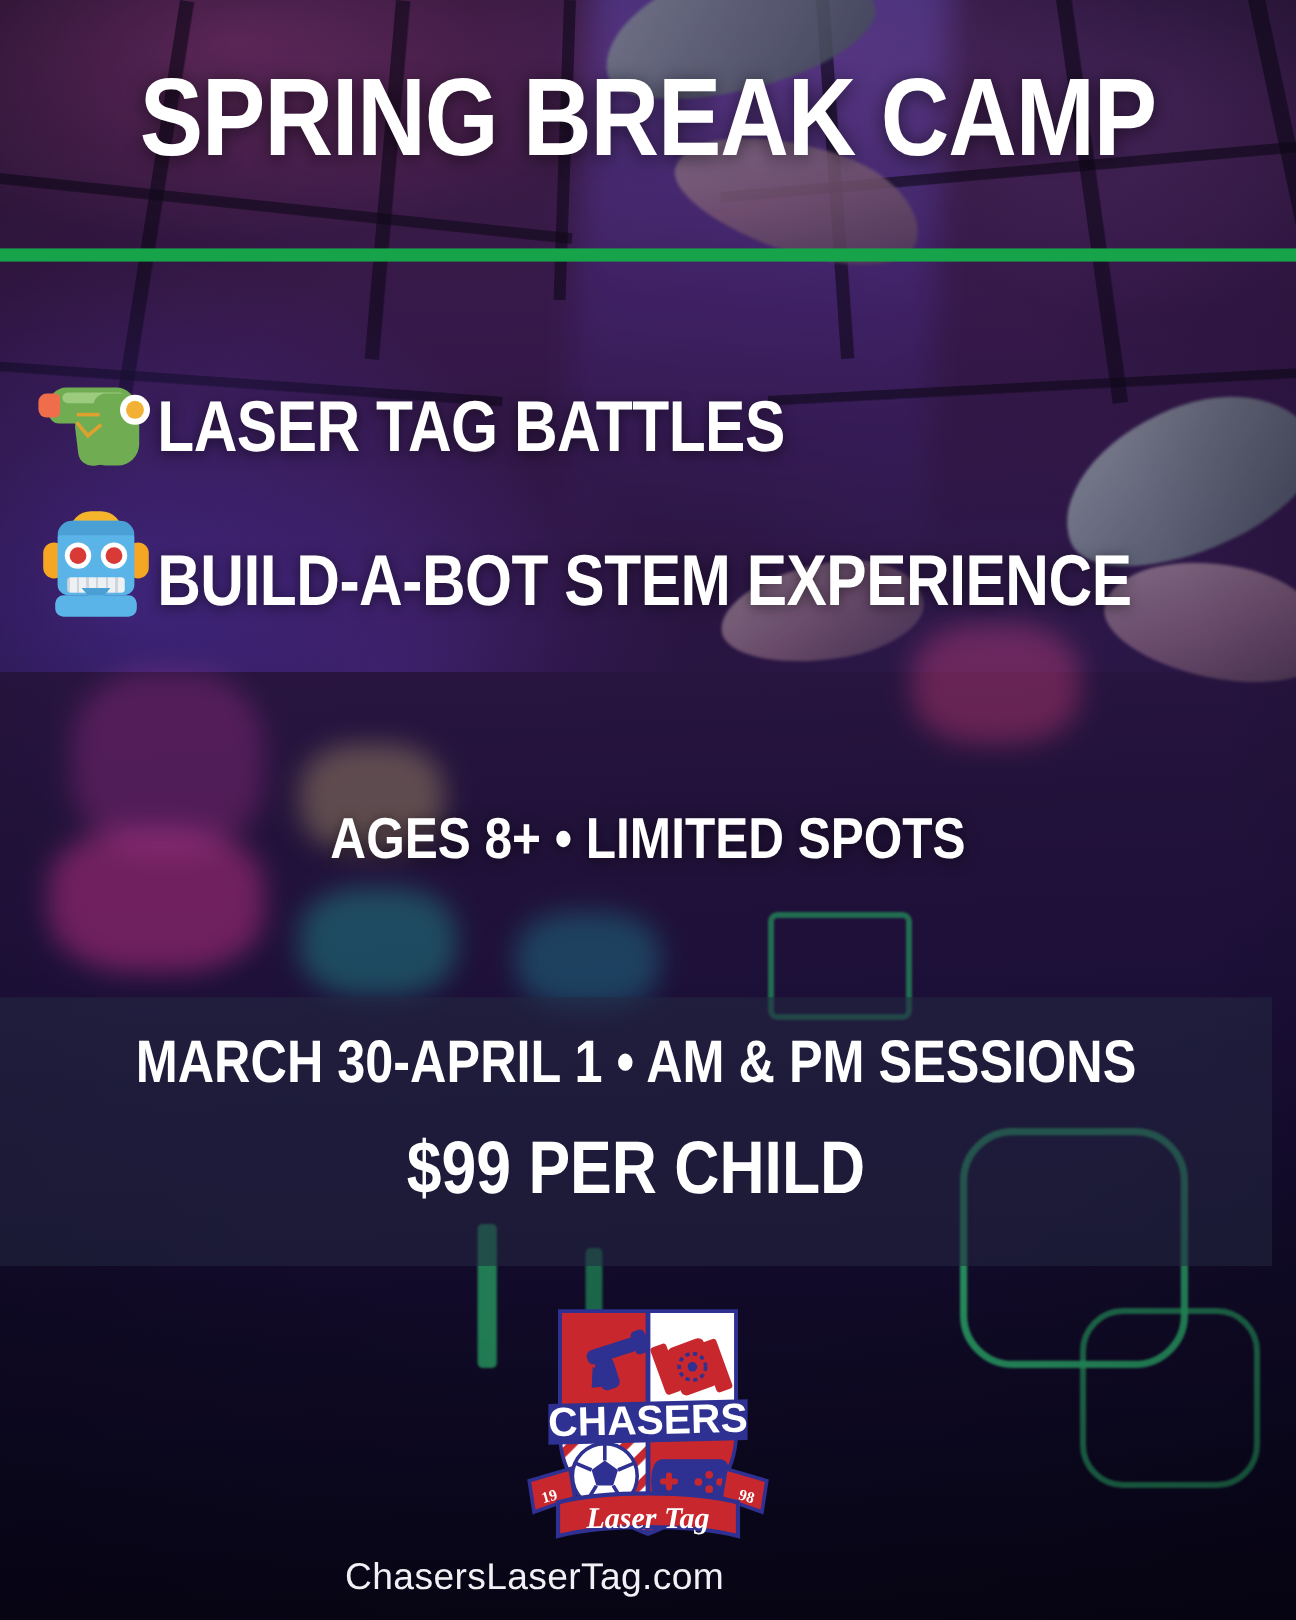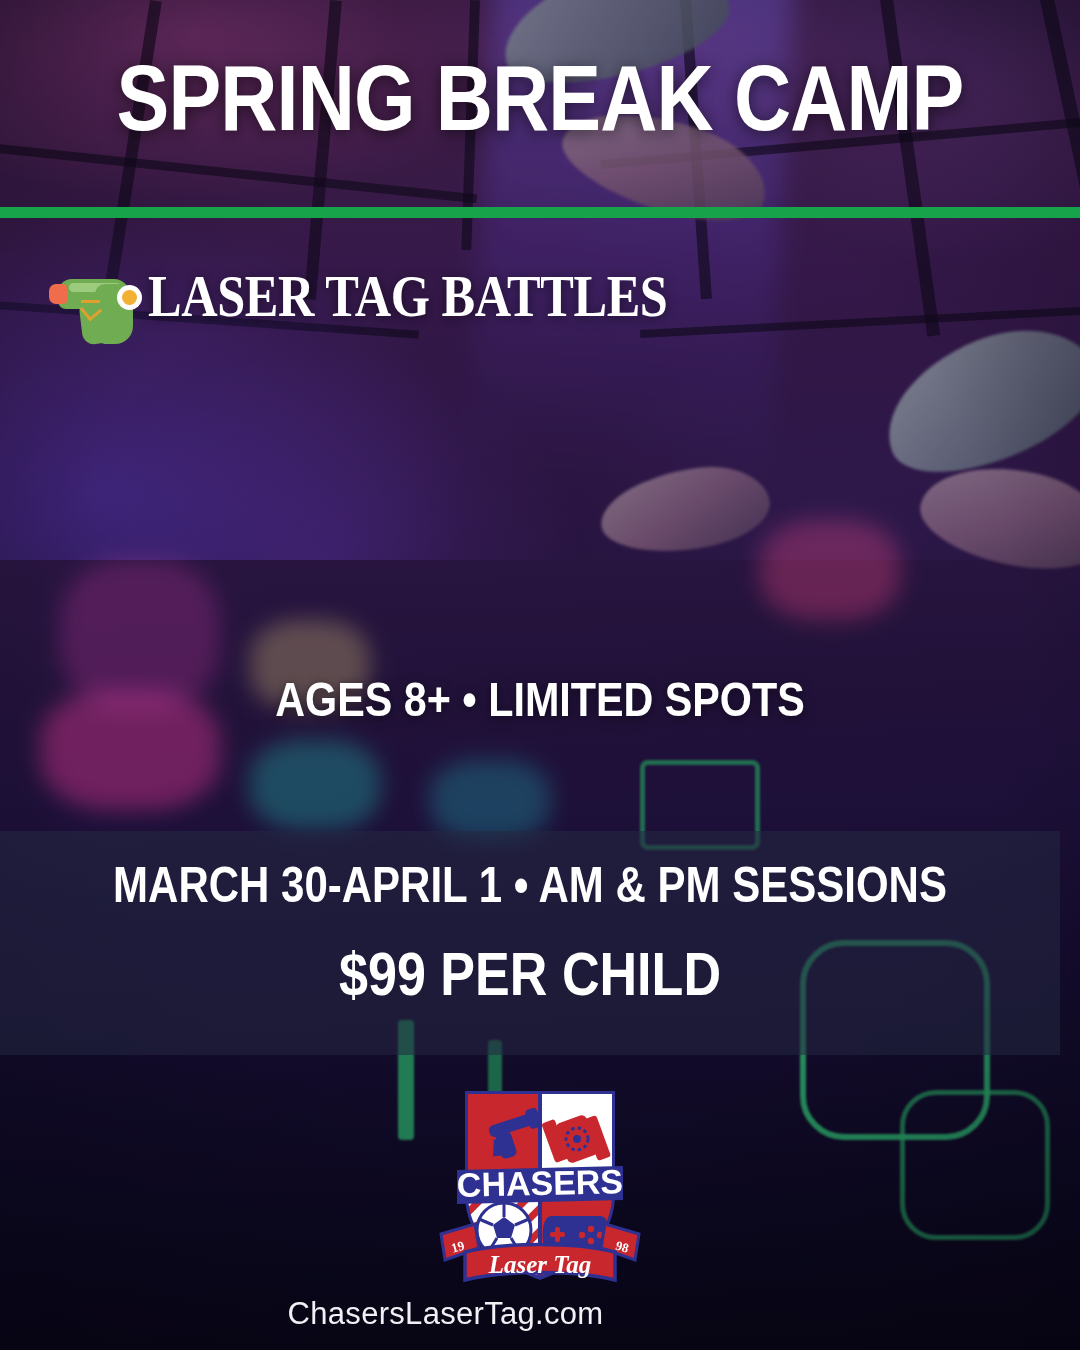--- a/index.html
+++ b/index.html
@@ -119,23 +119,22 @@
   .green-rule {
     position:absolute; top:207px; left:0;
     width:1080px; height:11px;
   }
 
   
   .features { position:absolute; top:262px; left:0; width:1080px; }
   .feature-row {
     position:relative;
     height:128px;
-    display:flex; align-items:flex-start;
-    padding-left:42px;
-    font-family:Liberation Serif, serif;
+    display:flex; align-items:flex-end;
+    padding-left:25px;
   }
   .f-emoji {
     width:110px; flex:0 0 110px;
     display:flex; align-items:center; justify-content:center;
     position:relative;
   }
   .f-text {
     color:#fff;
     font-size:60px;
     font-weight:bold;
@@ -349,20 +348,41 @@
             <div class="gun-trigger2"></div>
             <div class="gun-trigger"></div>
             <div class="gun-dot">
                 <i></i>
               </div>
           </div>
         </div>
         <div class="f-text">LASER TAG BATTLES</div>
       </div>
 
+      <div class="feature-row">
+        <div class="f-emoji">
+          <div class="emoji-robot">
+            <div class="rb-antenna"></div>
+            <div class="rb-ear l"></div>
+            <div class="rb-ear r"></div>
+            <div class="rb-head"></div>
+            <div class="rb-headtop"></div>
+            <div class="rb-eye l">
+                <i></i>
+              </div>
+            <div class="rb-eye r">
+                <i></i>
+              </div>
+            <div class="rb-mouth"></div>
+            <div class="rb-neck"></div>
+            <div class="rb-body"></div>
+          </div>
+        </div>
+        <div class="f-text">BUILD-A-BOT STEM EXPERIENCE</div>
+      </div>
 
 
     </div>
 
     <div class="ages-line">AGES 8+  •  LIMITED SPOTS</div>
 
     <div class="info-panel"></div>
     <div class="info-dates">MARCH 30-APRIL 1  •  AM &amp; PM SESSIONS</div>
     <div class="info-price">$99 PER CHILD</div>
 

